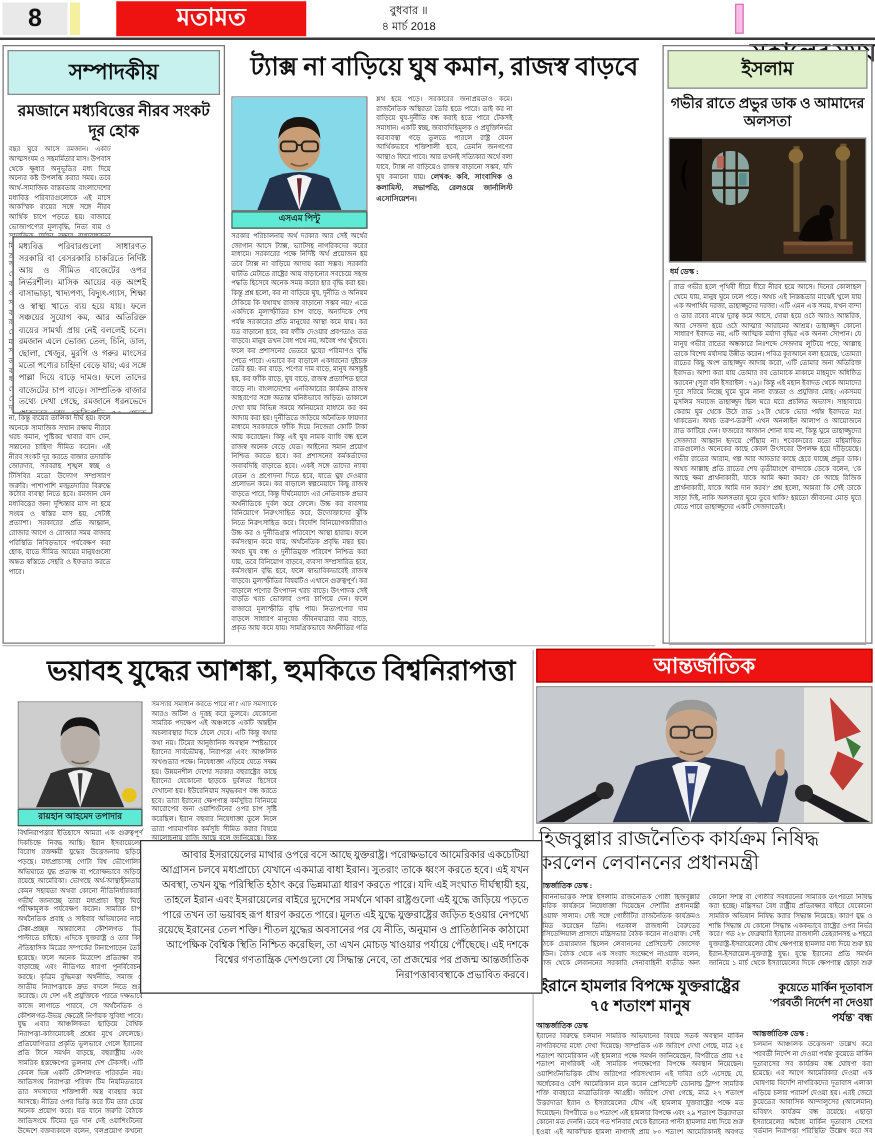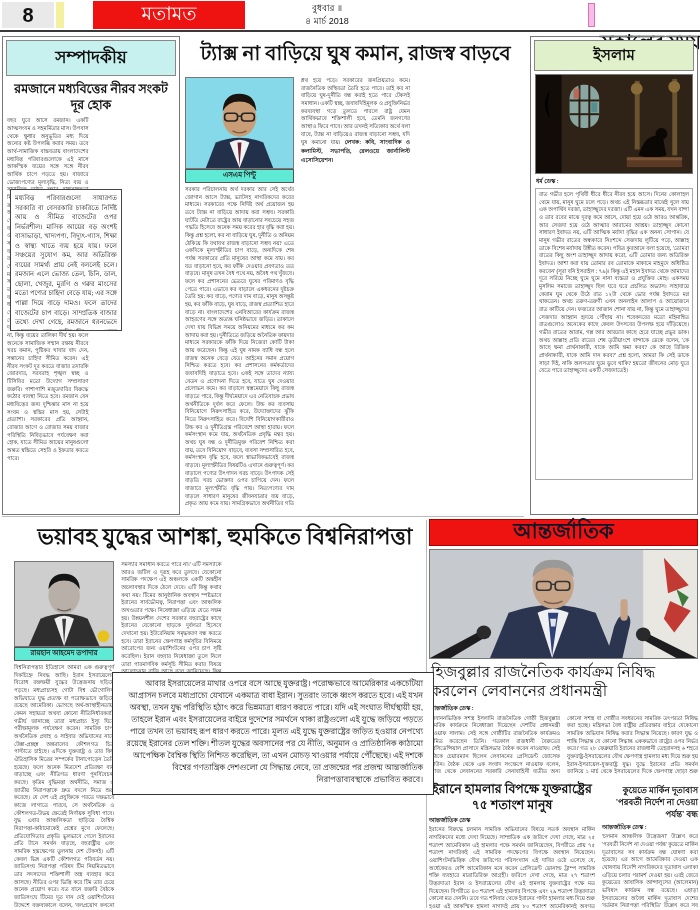--- a/index.html
+++ b/index.html
@@ -8,21 +8,21 @@
   .page { position:relative; width:700px; height:910px; background:#fff; overflow:hidden; }
 
   
   .header { position:absolute; left:0; top:0; width:700px; height:31px; background:#fff; }
   .header-rule { position:absolute; left:0; top:30px; width:700px; height:2px; background:#3a3a3a; }
   .pagenum { position:absolute; left:2px; top:2px; width:52px; height:26px; background:#e9e9e9;
              font-family:"Liberation Sans", sans-serif; font-weight:bold; font-size:20px;
              display:flex; align-items:center; justify-content:center; }
   .ystripe { position:absolute; left:56px; top:2px; width:8px; height:26px; background:#f4f0a0; }
   .section-badge { position:absolute; left:93px; top:1px; width:152px; height:28px; background:#ee1210;
-             color:#fff; font-weight:normal; font-size:19px; display:flex; align-items:center; justify-content:center; }
+             color:#fff; font-weight:bold; font-size:19px; display:flex; align-items:center; justify-content:center; }
   .dateline { position:absolute; left:262px; top:2px; width:130px; text-align:center;
              font-size:9px; line-height:1.45; font-family:"Liberation Sans", sans-serif; }
   .masthead-bar { position:absolute; left:588px; top:3px; width:7px; height:24px;
              background:#f8bce7; border:1px solid #d872bd; }
   .masthead { position:absolute; left:598px; top:1px; width:102px; text-align:right;
              font-weight:900; font-size:20px; letter-spacing:-1px; white-space:nowrap;margin-top:26px; }
 
   
   .micro { font-size:5.4px; line-height:1.42; text-align:justify; color:#222; }
   .kicker-box { margin:3px; border:1px solid #888; text-align:center; font-weight:bold; }
@@ -59,21 +59,21 @@
   .war { position:absolute; left:14px; top:519px; width:422px; height:389px; }
   .war-headline { font-weight:bold; font-size:22px; text-align:center; white-space:nowrap; }
   .war-body { margin-top:5px; height:352px; overflow:hidden; column-count:4; column-gap:7px; column-fill:auto; }
   .war-quote { position:absolute; left:98px; top:153px; width:322px; height:123px; background:#fff;
                border:1px solid #333; padding:5px 10px; font-size:8px; line-height:1.5;
                text-align:right; overflow:hidden; z-index:2; }
   .war-credit { font-weight:bold; font-size:5.8px; }
 
   
   .intl { position:absolute; left:429px; top:519px; width:269px; height:389px; }
-  .intl-kicker { height:27px; background:#ee1210; color:#0f172a; font-weight:bold; font-size:21px;
+  .intl-kicker { height:27px; background:#ee1210; color:#ffffff; font-weight:bold; font-size:17px;
                  display:flex; align-items:center; justify-content:center; border:1px solid #a00; }
   .intl-photo { margin-top:3px; }
   .intl-headline { font-weight:normal; font-size:15.5px; line-height:1.25; text-align:left; padding:3px 2px 2px; }
   .intl-byline { font-weight:bold; font-size:6px; }
   .intl-lead-body { margin-top:1px; height:62px; overflow:hidden; column-count:2; column-gap:7px; column-fill:auto; }
   .intl-sub { display:flex; gap:7px; margin-top:4px; }
   .sub-left { width:166px; }
   .sub-right { width:96px; }
   .iran-headline { font-weight:bold; font-size:12.5px; line-height:1.3; text-align:center; padding-bottom:2px; }
   .iran-body { height:92px; overflow:hidden; }
@@ -125,20 +125,21 @@
         </svg>
         <div class="caption-box">এসএম পিন্টু</div>
       </div>
       <span>সরকার পরিচালনায় অর্থ দরকার আর সেই অর্থের জোগান আসে ট্যাক্স, ভ্যাটসহ নাগরিকদের করের মাধ্যমে। সরকারের পক্ষে নির্দিষ্ট অর্থ প্রয়োজন হয় তবে ট্যাক্স না বাড়িয়ে আদায় করা সম্ভব। সরকারি ঘাটতি মেটাতে রাষ্ট্রের আয় বাড়ানোর সবচেয়ে সহজ পদ্ধতি হিসেবে অনেক সময় করের হার বৃদ্ধি করা হয়। কিন্তু প্রশ্ন হলো, কর না বাড়িয়ে ঘুষ, দুর্নীতি ও অনিয়ম ঠেকিয়ে কি যথাযথ রাজস্ব বাড়ানো সম্ভব নয়? এতে একদিকে মূল্যস্ফীতির চাপ বাড়ে, অন্যদিকে শেষ পর্যন্ত সরকারের প্রতি মানুষের আস্থা কমে যায়। কর যত বাড়ানো হবে, কর ফাঁকি দেওয়ার প্রবণতাও তত বাড়বে। মানুষ তখন বৈধ পথে নয়, অবৈধ পথ খুঁজবে। ফলে কর প্রশাসনের ভেতরে ঘুষের পরিমাণও বৃদ্ধি পেতে পারে। এভাবে কর বাড়ালে একধরনের দুষ্টচক্র তৈরি হয়: কর বাড়ে, পণ্যের দাম বাড়ে, মানুষ অসন্তুষ্ট হয়, কর ফাঁকি বাড়ে, ঘুষ বাড়ে, রাজস্ব প্রত্যাশিত হারে বাড়ে না। বাংলাদেশের এনবিআরের কার্যক্রম রাজস্ব আহরণের সঙ্গে অত্যন্ত ঘনিষ্ঠভাবে জড়িত। তাকালে দেখা যায় বিভিন্ন সময়ে অনিয়মের মাধ্যমে কর কম আদায় করা হয়। দুর্নীতিতে জড়িয়ে অনৈতিক ফায়দার মাধ্যমে সরকারকে ফাঁকি দিয়ে নিজেরা কোটি টাকা আয় করেছেন। কিন্তু এই ঘুষ নামক ব্যাধি বন্ধ হলে রাজস্ব অনেক বেড়ে যেত। আইনের সমান প্রয়োগ নিশ্চিত করতে হবে। কর প্রশাসনের কর্মকর্তাদের জবাবদিহি বাড়াতে হবে। একই সঙ্গে তাদের ন্যায্য বেতন ও প্রণোদনা দিতে হবে, যাতে ঘুষ দেওয়ার প্রলোভন কমে। কর বাড়ালে স্বল্পমেয়াদে কিছু রাজস্ব বাড়তে পারে, কিন্তু দীর্ঘমেয়াদে এর নেতিবাচক প্রভাব অর্থনীতিকে দুর্বল করে ফেলে। উচ্চ কর ব্যবসায় বিনিয়োগে নিরুৎসাহিত করে, উদ্যোক্তাদের ঝুঁকি নিতে নিরুৎসাহিত করে। বিদেশি বিনিয়োগকারীরাও উচ্চ কর ও দুর্নীতিগ্রস্ত পরিবেশে আস্থা হারায়। ফলে কর্মসংস্থান কমে যায়, অর্থনৈতিক প্রবৃদ্ধি মন্থর হয়। অথচ ঘুষ বন্ধ ও দুর্নীতিমুক্ত পরিবেশ নিশ্চিত করা যায়, তবে বিনিয়োগ বাড়বে, ব্যবসা সম্প্রসারিত হবে, কর্মসংস্থান বৃদ্ধি হবে, ফলে স্বাভাবিকভাবেই রাজস্ব বাড়বে। মূল্যস্ফীতির বিষয়টিও এখানে গুরুত্বপূর্ণ। কর বাড়ালে পণ্যের উৎপাদন খরচ বাড়ে। উৎপাদক সেই বাড়তি খরচ ভোক্তার ওপর চাপিয়ে দেন। ফলে বাজারে মূল্যস্ফীতি বৃদ্ধি পায়। নিত্যপণ্যের দাম বাড়লে সাধারণ মানুষের জীবনযাত্রার ব্যয় বাড়ে, প্রকৃত আয় কমে যায়। সামগ্রিকভাবে অর্থনীতির গতি শ্লথ হয়ে পড়ে। সরকারের জনপ্রিয়তাও কমে। রাজনৈতিক অস্থিরতা তৈরি হতে পারে। তাই কর না বাড়িয়ে ঘুষ-দুর্নীতি বন্ধ করাই হতে পারে টেকসই সমাধান। একটি স্বচ্ছ, জবাবদিহিমূলক ও প্রযুক্তিনির্ভর করব্যবস্থা গড়ে তুলতে পারলে রাষ্ট্র যেমন আর্থিকভাবে শক্তিশালী হবে, তেমনি জনগণের আস্থাও ফিরে পাবে। আর তখনই সত্যিকার অর্থে বলা যাবে, ট্যাক্স না বাড়িয়েও রাজস্ব বাড়ানো সম্ভব, যদি ঘুষ কমানো যায়।</span>
       <span class="tax-credit">লেখক: কবি, সাংবাদিক ও কলামিস্ট, সভাপতি, রেলওয়ে জার্নালিস্ট এসোসিয়েশন।</span>
     </div>
   </div>
 
   <div class="islam">
     <div class="kicker-box">ইসলাম</div>
+    <div class="is-headline">গভীর রাতে প্রভুর ডাক ও আমাদের অলসতা</div>
     <div class="is-photo">
       <svg class="photo-frame" width="100%" height="100" viewBox="0 0 158 100" preserveAspectRatio="none">
         <rect width="158" height="100" fill="#241a12"></rect>
         <rect x="0" y="0" width="158" height="100" fill="#3a2a1c" opacity="0.5"></rect>
         <rect x="34" y="10" width="30" height="44" rx="14" fill="#8aa6a0"></rect>
         <line x1="44" y1="10" x2="44" y2="54" stroke="#2a1d12" stroke-width="2"></line>
         <line x1="54" y1="10" x2="54" y2="54" stroke="#2a1d12" stroke-width="2"></line>
         <line x1="34" y1="26" x2="64" y2="26" stroke="#2a1d12" stroke-width="2"></line>
         <line x1="34" y1="40" x2="64" y2="40" stroke="#2a1d12" stroke-width="2"></line>
         <rect x="38" y="14" width="6" height="10" fill="#c25a4a" opacity="0.8"></rect>

